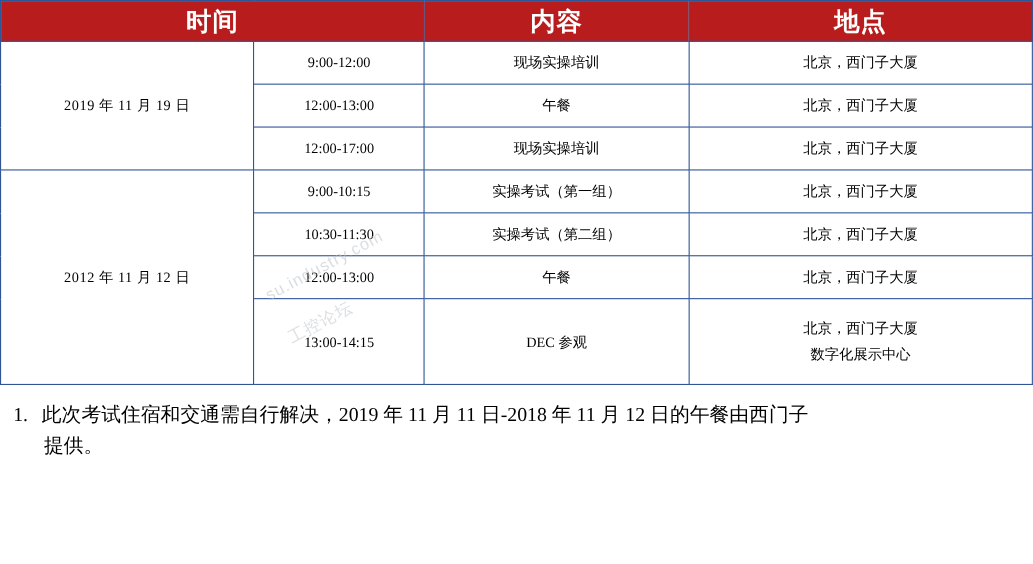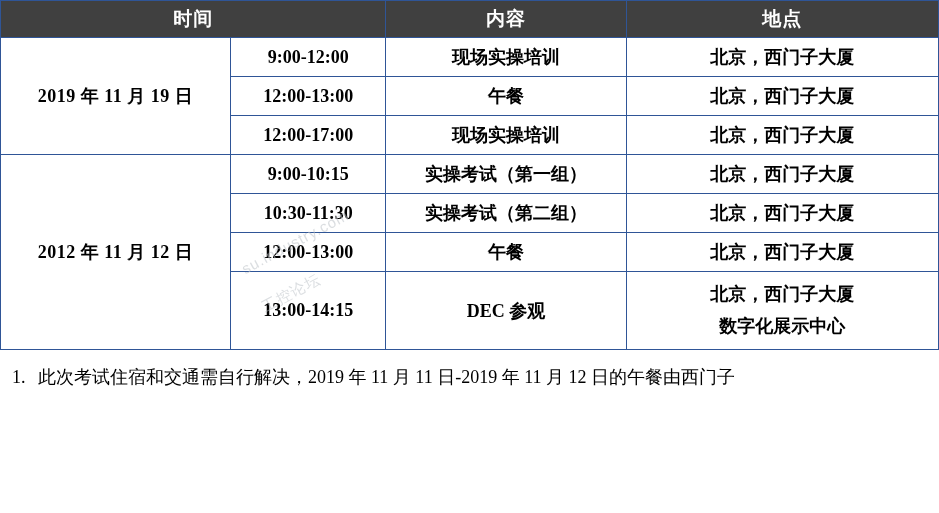--- a/index.html
+++ b/index.html
@@ -43,30 +43,30 @@
     border-collapse: collapse;
     width: 939px;
     table-layout: fixed;
     position: relative;
     z-index: 2;
   }
   table.schedule td, table.schedule th {
     border: 1px solid #2f5597;
     text-align: center;
     vertical-align: middle;
-    font-size: 18px;
-    font-weight: bold;
+    font-size: 13px;
+    font-weight: normal;
     padding: 0;
   }
   table.schedule thead th {
-    background: #404040;
+    background: #b91c1c;
     color: #ffffff;
     height: 36px;
     font-weight: bold;
-    font-size: 19px;
+    font-size: 23px;
     letter-spacing: 1px;
   }
   .col-date { width: 230px; }
   .col-time { width: 155px; }
   .col-content { width: 240px; }
   .col-place { width: 312px; }
 
   td.datecell {
     font-size: 18px;
     letter-spacing: 0.5px;
@@ -180,18 +180,19 @@
           <div>数字化展示中心</div>
         </td>
       </tr>
     </tbody>
   </table>
 
   <div class="notes">
     <div class="note-item">
       <span class="note-num">1.</span>
       <span class="note-text">
-        <span>此次考试住宿和交通需自行解决，2019 年 11 月 11 日-2019 年 11 月 12 日的午餐由西门子</span>
+        <span>此次考试住宿和交通需自行解决，2019 年 11 月 11 日-2018 年 11 月 12 日的午餐由西门子</span>
+        <span class="cont">提供。</span>
       </span>
     </div>
   </div>
 
 </div>
 
 </body></html>

